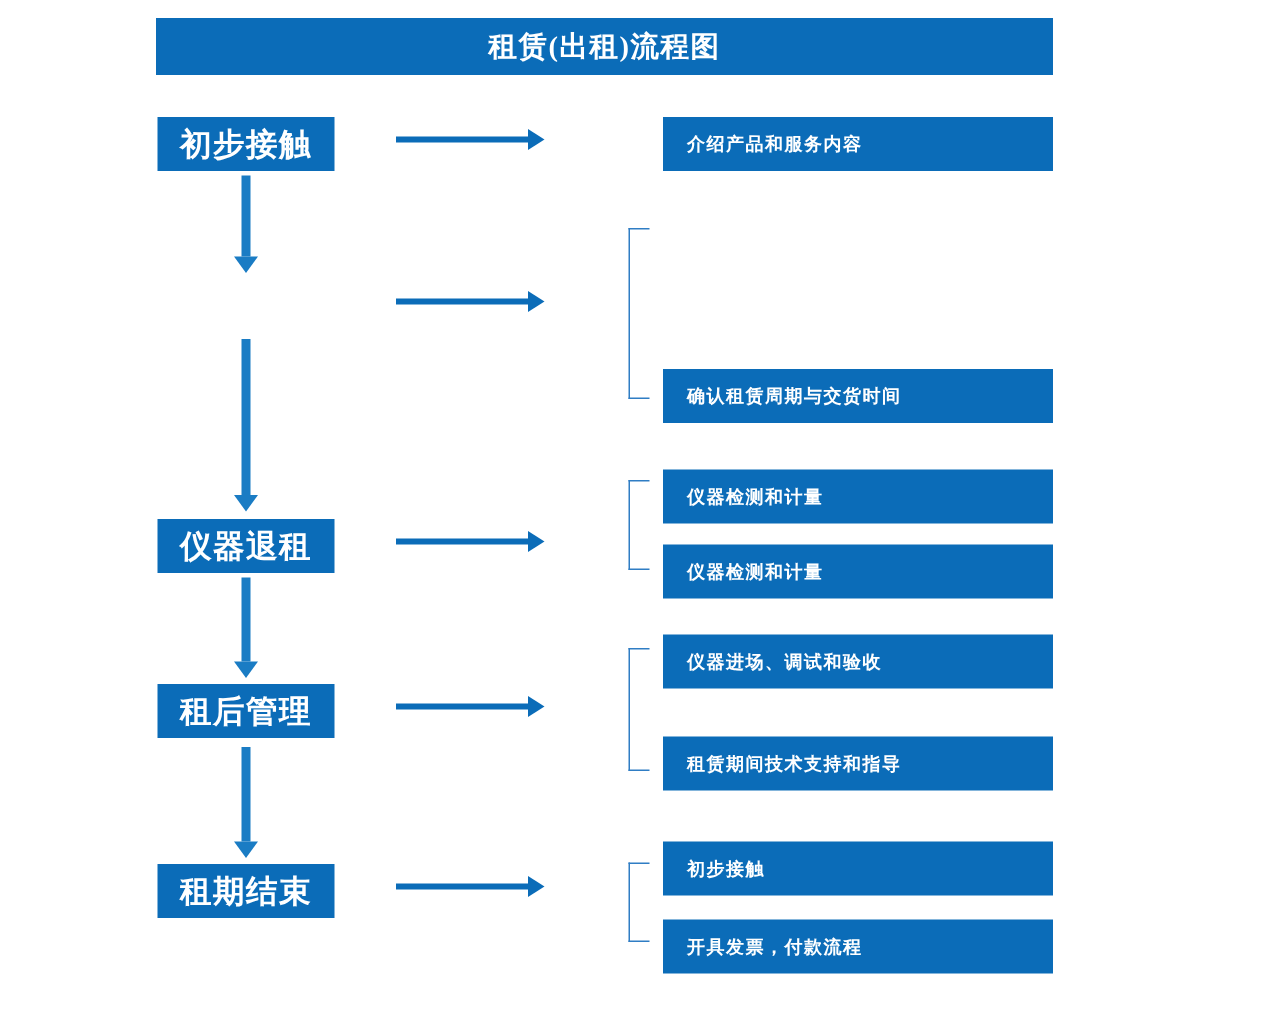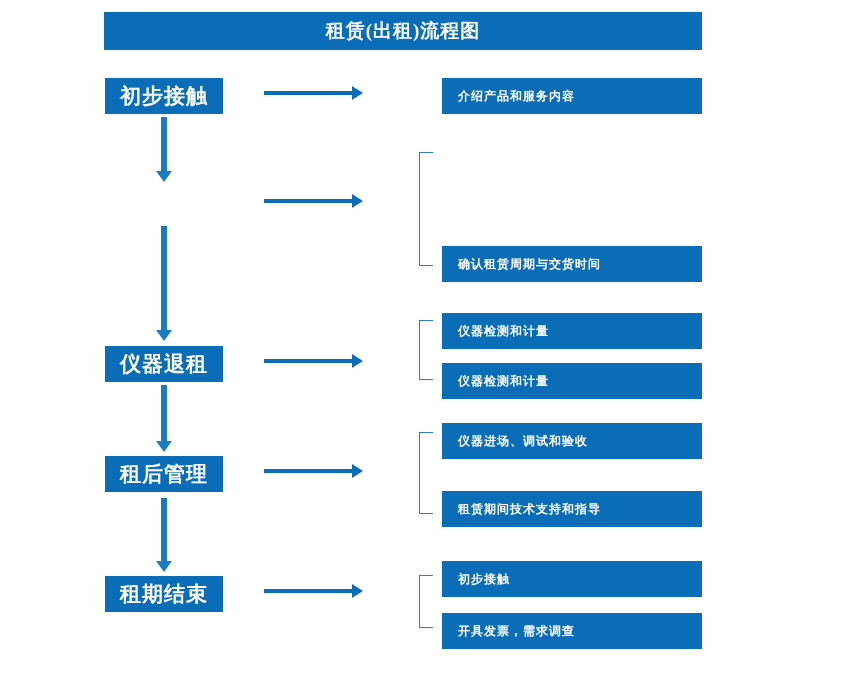--- a/index.html
+++ b/index.html
@@ -116,21 +116,21 @@
   <div class="box stage-box" style="top:456px">租后管理</div>
   <div class="box stage-box" style="top:576px">租期结束</div>
 
   <div class="box detail-box" style="top:78px">介绍产品和服务内容</div>
   <div class="box detail-box" style="top:246px">确认租赁周期与交货时间</div>
   <div class="box detail-box" style="top:313px">仪器检测和计量</div>
   <div class="box detail-box" style="top:363px">仪器检测和计量</div>
   <div class="box detail-box" style="top:423px">仪器进场、调试和验收</div>
   <div class="box detail-box" style="top:491px">租赁期间技术支持和指导</div>
   <div class="box detail-box" style="top:561px">初步接触</div>
-  <div class="box detail-box" style="top:613px">开具发票，需求调查</div>
+  <div class="box detail-box" style="top:613px">开具发票，付款流程</div>
 
   <div class="h-arrow" style="left:264px; top:86px; width:99px">
     <span class="stem" style="width:88px"></span>
       <span class="head" style="left:88px"></span>
   </div>
   <div class="h-arrow" style="left:264px; top:194px; width:99px">
     <span class="stem" style="width:88px"></span>
       <span class="head" style="left:88px"></span>
   </div>
   <div class="h-arrow" style="left:264px; top:354px; width:99px">

